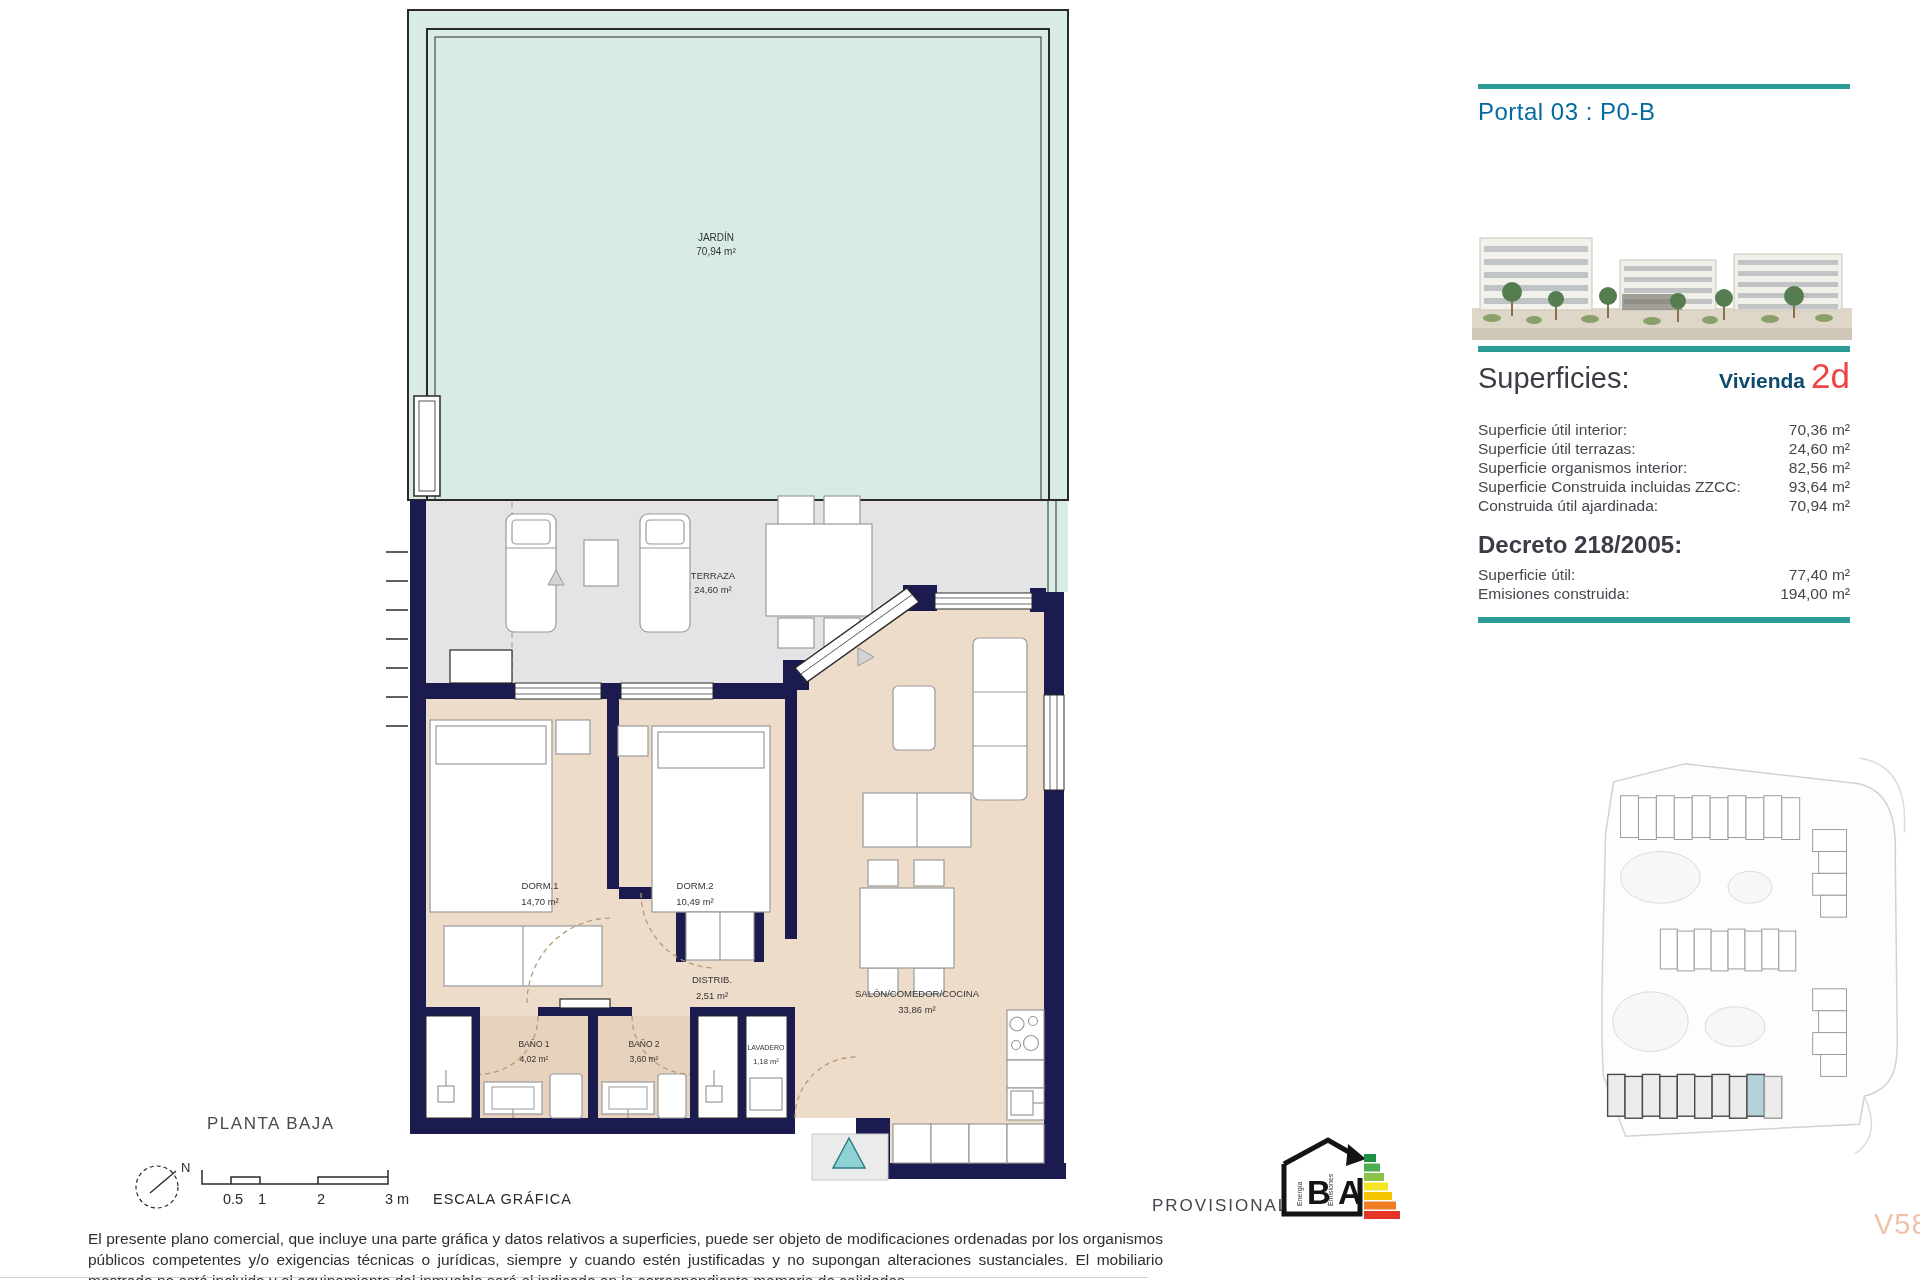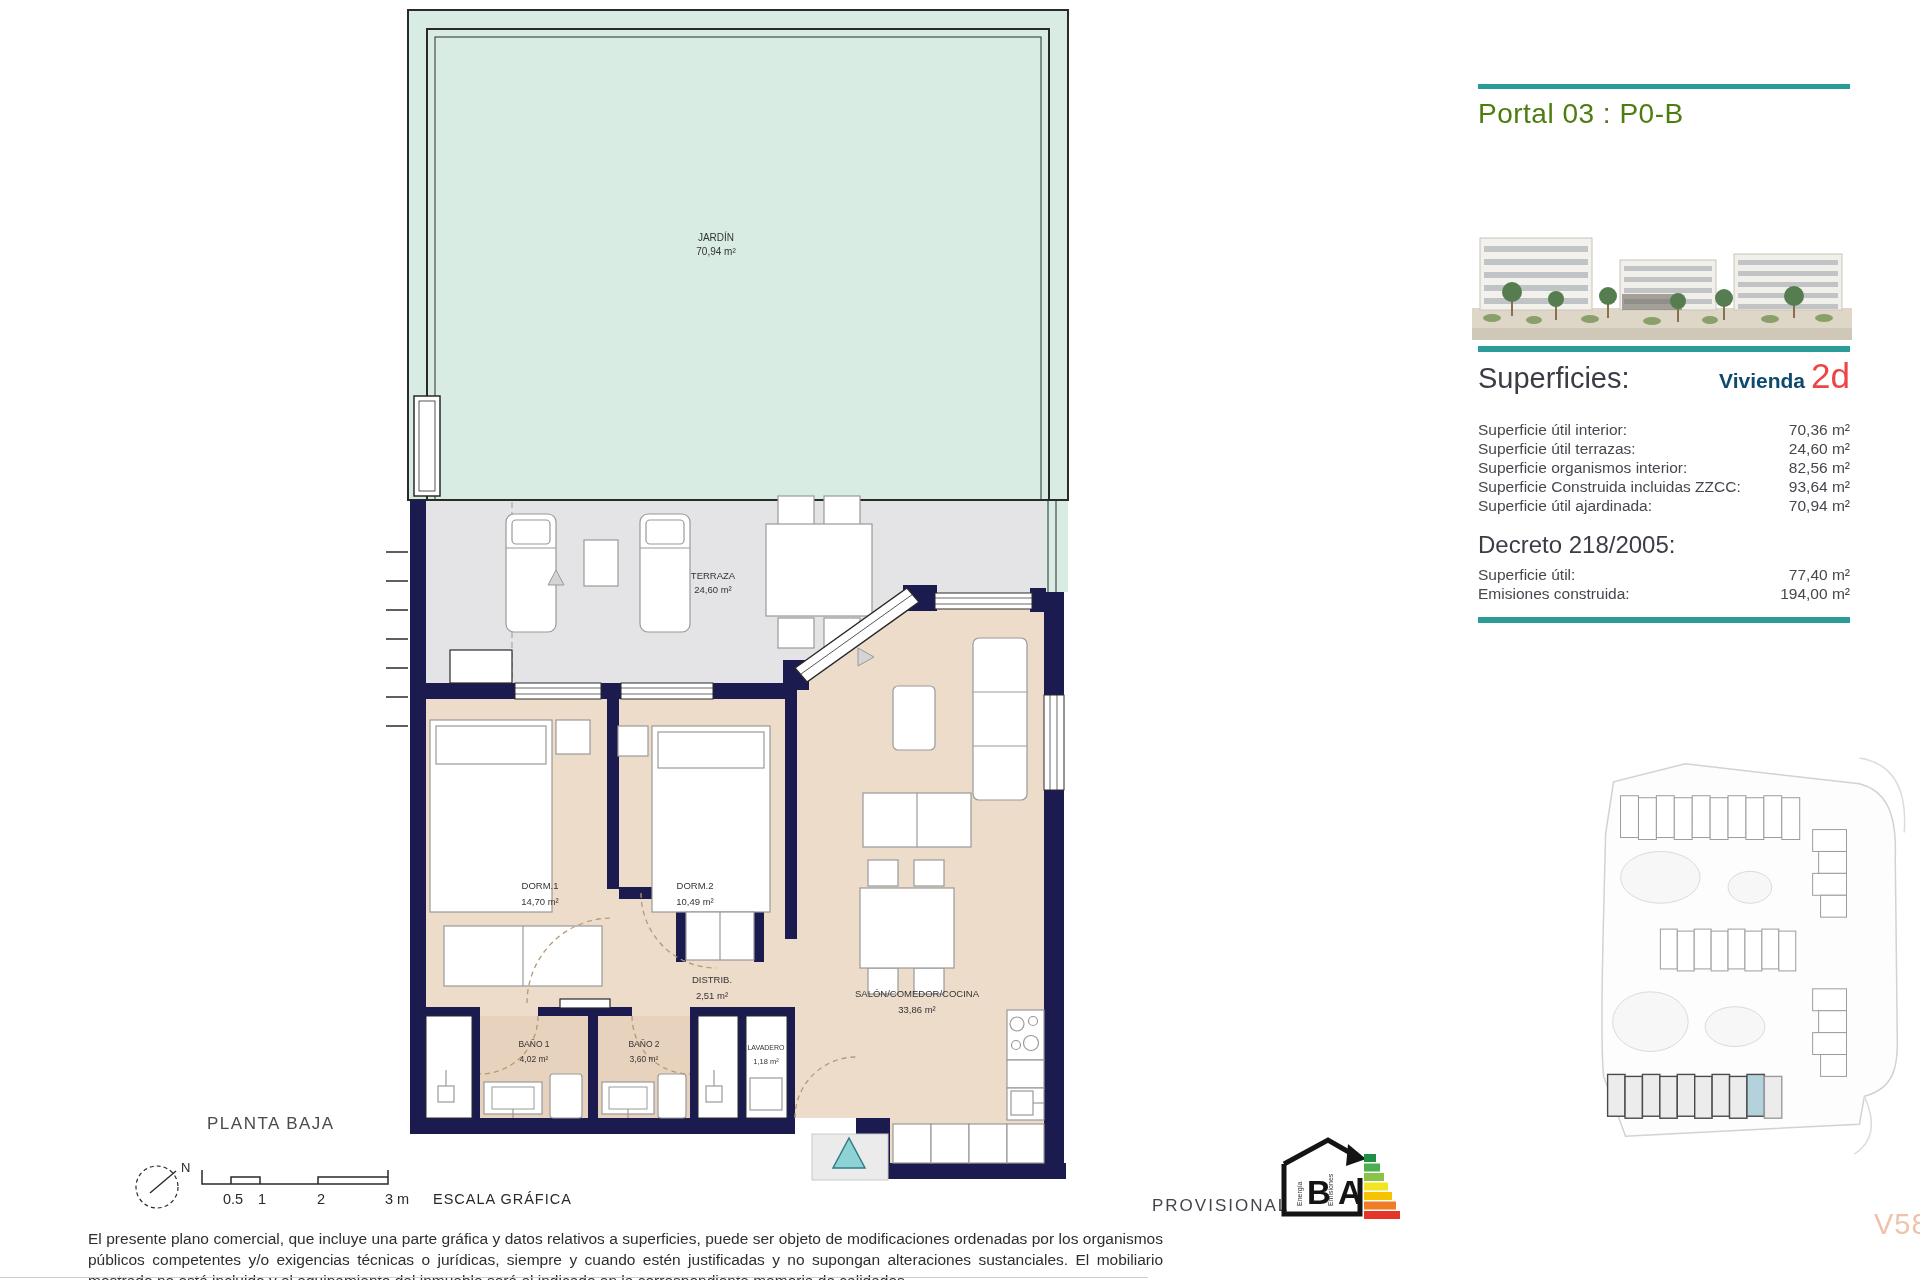--- a/index.html
+++ b/index.html
@@ -1,25 +1,25 @@
 <!DOCTYPE html>
 <html><head>
 <meta charset="utf-8">
 <style>
   html,body{margin:0;padding:0;background:#fff;}
   .sheet{position:relative;width:1920px;height:1280px;background:#ffffff;
          font-family:"Liberation Sans",sans-serif;overflow:hidden;color:#3f3f47;}
   .abs{position:absolute;}
   .rule{background:#2b9b98;height:5px;}
-  .panel-title{font-size:28px;font-weight:500;color:#4d7c0f;letter-spacing:.5px;}
+  .panel-title{font-size:24px;font-weight:500;color:#0369a1;letter-spacing:.5px;}
   .sup-head{font-size:29px;font-weight:500;color:#3c3c46;}
   .viv{color:#0c4a6e;font-size:21px;font-weight:700;}
   .viv-big{color:#ef4444;font-size:35px;font-weight:500;margin-left:6px;}
   .srow{display:flex;justify-content:space-between;font-size:15.5px;line-height:19px;color:#46464e;text-align:right;}
-  .dec-head{font-size:24px;font-weight:400;color:#3c3c46;margin:16px 0 6px 0;}
+  .dec-head{font-size:24px;font-weight:700;color:#3c3c46;margin:16px 0 6px 0;}
   .planta{font-size:17px;letter-spacing:1.5px;color:#4a4a50;}
   .prov{font-size:17px;letter-spacing:2px;color:#44444c;}
   .v58{font-size:29px;color:#efc3ab;letter-spacing:1px;}
   .disclaimer{width:1075px;font-size:15.5px;line-height:21px;color:#2e2e2e;text-align:justify;}
   svg text{font-family:"Liberation Sans",sans-serif;}
   .bottom-hairline{position:absolute;left:0;top:1277px;width:1148px;height:1px;background:#cfcfcf;}
 </style>
 </head>
 <body>
 
@@ -309,21 +309,21 @@
       </div>
     <div class="srow">
         <span>Superficie organismos interior:</span>
         <span>82,56 m²</span>
       </div>
     <div class="srow">
         <span>Superficie Construida incluidas ZZCC:</span>
         <span>93,64 m²</span>
       </div>
     <div class="srow">
-        <span>Superficie útil ajardinada:</span>
+        <span>Construida útil ajardinada:</span>
         <span>70,94 m²</span>
       </div>
     <div class="dec-head">Decreto 218/2005:</div>
     <div class="srow">
         <span>Superficie útil:</span>
         <span>77,40 m²</span>
       </div>
     <div class="srow">
         <span>Emisiones construida:</span>
         <span>194,00 m²</span>

